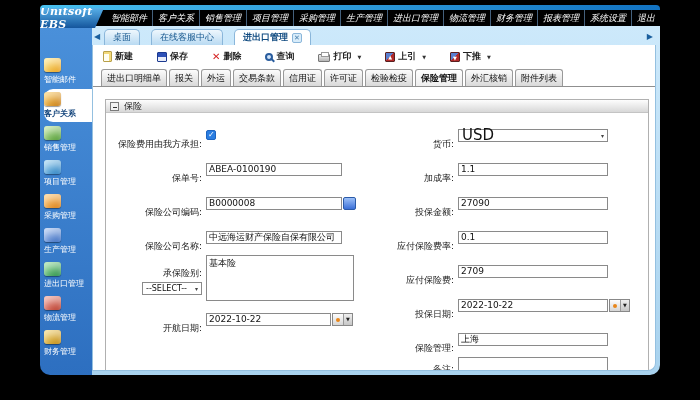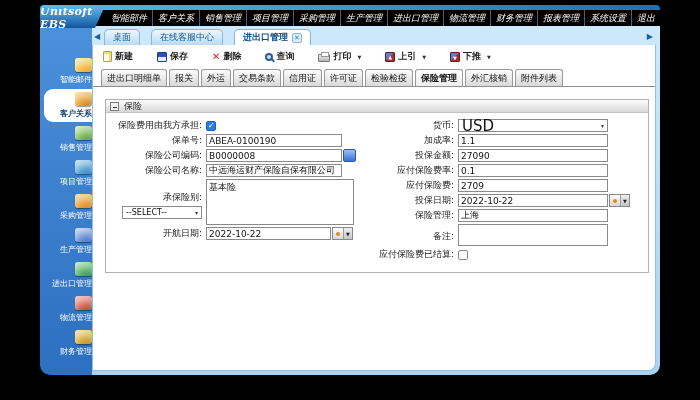--- a/index.html
+++ b/index.html
@@ -17,21 +17,21 @@
           color:#fff; font-family:"DejaVu Serif", serif; font-style:italic; font-weight:bold; font-size:11px;
           letter-spacing:0.3px; }
   .menu-items { display:flex; align-items:center; margin-left:2px; }
   .menu-item { color:#fff; font-size:9px; padding:2px 5px; cursor:pointer; white-space:nowrap;font-style:italic; }
   .menu-item + .menu-item { border-left:1px solid #44607c; }
 
   
   .main-row { display:flex; height:349px; }
   .sidebar { width:52px; background:linear-gradient(180deg,#4a90da,#2d6fc0);
              border-radius:0 0 0 10px; padding-top:28px; }
-  .side-item { display:flex; flex-direction:column; align-items:flex-end; padding:3px 0 3px;
+  .side-item { display:flex; flex-direction:column; align-items:flex-start; padding:3px 0 3px;
                margin:1px 0 1px 4px; border-radius:9px 0 0 9px; cursor:pointer; }
   .side-item.on { background:#fff; }
   .side-icon { width:17px; height:14px; border-radius:3px; box-shadow:inset 0 6px 6px rgba(255,255,255,.45), 0 1px 1px rgba(0,0,0,.4); }
   .si-mail { background:linear-gradient(135deg,#ffe98a,#e8a020); }
   .si-customer { background:linear-gradient(135deg,#ffd36b,#c77b14); }
   .si-sales { background:linear-gradient(135deg,#bfe6a0,#4f9a32); }
   .si-project { background:linear-gradient(135deg,#9ed4f2,#2a7fc0); }
   .si-purchase { background:linear-gradient(135deg,#ffca7a,#d97f16); }
   .si-production { background:linear-gradient(135deg,#a9c4f0,#3a6cc0); }
   .si-ie { background:linear-gradient(135deg,#9adf9e,#2a8f4a); }
@@ -93,36 +93,36 @@
   .form-area { flex:1; padding:12px 6px 0 12px; }
   .groupbox { border:1px solid #b0b0b0; }
   .gb-header { height:13px; background:linear-gradient(180deg,#fdfdfd,#d8d8d8); border-bottom:1px solid #c4c4c4;
                display:flex; align-items:center; gap:5px; padding:0 4px; font-size:9px; color:#222; }
   .gb-collapse { width:9px; height:9px; border:1px solid #7a7a7a; background:#f2f2f2; position:relative; cursor:pointer; }
   .gb-collapse::after { content:""; position:absolute; left:2px; top:4px; width:4px; height:1px; background:#333; }
   .gb-body { display:flex; padding:6px 4px 9px 2px; }
   .col-left { width:254px; }
   .col-right { flex:1; }
   .frow { display:flex; align-items:center; margin-bottom:2px; }
-  .flabel { font-size:9px; color:#222; text-align:right; padding-right:4px; white-space:nowrap; }
+  .flabel { font-size:9px; color:#222; text-align:right; padding-right:4px; white-space:nowrap;margin-top:19px; }
   .col-left .flabel { width:98px; }
   .col-right .flabel { width:96px; }
   .finput { height:13px; border:1px solid #8a8a8a; font-size:9px; padding:0 2px;
             font-family:"DejaVu Sans", sans-serif; background:#fff; color:#111; width:136px; }
   .col-right .finput { width:150px; }
   .fta { border:1px solid #8a8a8a; font-size:9px; padding:1px 2px; resize:none;
          font-family:"DejaVu Sans", sans-serif; color:#111; }
   .ta-coverage { width:148px; height:46px; }
   .ta-remarks { width:150px; height:22px; }
   .fselect { height:13px; border:1px solid #8a8a8a; background:#fff; display:flex; align-items:center;
              font-size:15px; padding:0 3px; cursor:pointer; color:#111; }
   .fselect .arrow { margin-left:auto; font-size:6px; color:#444; }
   .fselect .arrow::after { content:"▾"; }
   .sel-currency { width:150px; }
-  .sel-coverage { width:80px; font-size:8px; margin-top:2px; }
+  .sel-coverage { width:60px; font-size:8px; margin-top:2px; }
   .checkbox { width:10px; height:10px; border:1px solid #888; background:#fff; border-radius:2px;
               position:relative; cursor:pointer; }
   .checkbox.on { background:#2a7de1; border-color:#1d64c0; }
   .checkbox.on::after { content:"✓"; position:absolute; color:#fff; font-size:8px; left:1px; top:-1px; }
   .datebtn { width:21px; height:13px; margin-left:1px; display:flex; border:1px solid #888; cursor:pointer; }
   .datebtn .d1 { width:10px; background:linear-gradient(180deg,#fdfdfd,#d6d6d6); position:relative; }
   .datebtn .d1::after { content:""; position:absolute; width:4px; height:4px; border-radius:50%; background:#e8861a; left:3px; top:4px; }
   .datebtn .d2 { flex:1; background:linear-gradient(180deg,#efefef,#c6c6c6); border-left:1px solid #999;
                  display:flex; align-items:center; justify-content:center; font-size:5px; color:#222; }
   .datebtn .d2::after { content:"▼"; }

